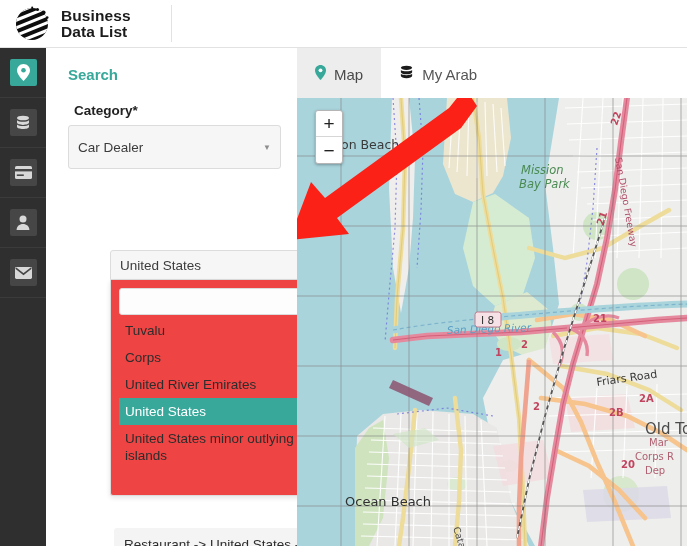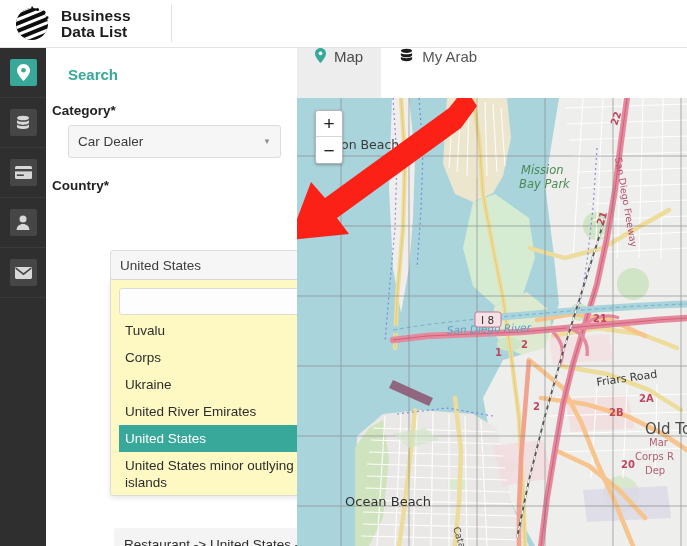--- a/index.html
+++ b/index.html
@@ -49,39 +49,39 @@
   
   .panel {
     position: absolute; top: 48px; left: 46px; width: 251px; height: 498px;
     background: #fff; overflow: hidden;
   }
   .panel-title {
     color: #37a89a; font-size: 15px; padding: 18px 0 0 22px; font-weight: bold;
   }
   .field-label {
     font-size: 13.5px; font-weight: bold; color: #222;
-    padding: 20px 0 7px 6px;
+    padding: 20px 0 7px 28px;
   }
   .select-box {
-    margin: 0 16px 0 22px; height: 33px; background: #f6f6f6;
+    margin: 0 16px 0 22px; height: 44px; background: #f6f6f6;
     border: 1px solid #dcdcdc; border-radius: 3px;
     display: flex; align-items: center; padding: 0 9px;
     font-size: 13.5px; color: #3c3c3c; position: relative;
   }
   .select-box .caret { margin-left: auto; font-size: 8px; color: #8d8d8d; }
 
   
   .dd-wrap { position: absolute; left: 64px; top: 202px; width: 218px; z-index: 30; }
   .dd-head {
     height: 30px; background: #f6f6f6; border: 1px solid #dcdcdc;
     border-radius: 3px 3px 0 0; display: flex; align-items: center;
     padding: 0 9px; font-size: 13.5px; color: #3c3c3c;
   }
   .dd-body {
-    background: #fef9c3; border: 1px solid #dcdcdc; border-top: none;
+    background: #ef4444; border: 1px solid #dcdcdc; border-top: none;
     border-radius: 0 0 3px 3px; box-shadow: 0 2px 5px rgba(0,0,0,.10);
     padding: 8px 8px 6px 8px;
   }
   .dd-search {
     height: 27px; border: 1px solid #dcdcdc; border-radius: 3px;
     background: #fdfdfd; display: flex; align-items: center; padding: 0 8px;
   }
   .dd-search input {
     border: none; outline: none; background: transparent; flex: 1;
     font-size: 13px; font-family: "Liberation Sans", sans-serif; color: #333;
@@ -103,22 +103,22 @@
   }
   #hist0 { top: 480px; }
 
   
   .map-region {
     position: absolute; top: 48px; left: 297px; width: 390px; height: 498px;
     background: #fff; overflow: hidden;
   }
   .tabbar { height: 50px; background: #fff; display: flex; align-items: flex-end; }
   .tab {
-    height: 50px; display: flex; align-items: flex-start; gap: 8px;
-    padding: 0 18px; font-size: 15px; color: #555;
+    height: 50px; display: flex; align-items: flex-end; gap: 8px;
+    padding: 15px 18px; font-size: 15px; color: #555;
   }
   .tab.active { background: #ededed; color: #4a4a4a; }
   .map-canvas {
     position: absolute; top: 50px; left: 0; width: 390px; height: 448px;
     overflow: hidden; background: #a5d0d8;
   }
   .map-svg { position: absolute; top: 0; left: 0; }
   .zoom-ctrl {
     position: absolute; top: 62px; left: 18px; width: 28px;
     background: #fff; border: 1px solid #b5b5b5; border-radius: 3px;
@@ -225,38 +225,36 @@
 
   <div class="panel">
     <div class="panel-title">Search</div>
 
     <div class="field-label">Category*</div>
     <div class="select-box">
       <span>Car Dealer</span>
       <span class="caret">▼</span>
     </div>
 
-    <div class="field-label">Country*</div>
 
     <div class="hist" id="hist0">Restaurant -&gt; United States -&gt; New York</div>
 
     <div class="dd-wrap">
       <div class="dd-head">
         <span>United States</span>
 
       </div>
       <div class="dd-body">
         <div class="dd-search">
           <input type="text" placeholder="" style="">
 
         </div>
         <div class="dd-list" id="country-options">
           <div class="dd-opt" style="margin-top: -6px;">Tuvalu</div>
             <div class="dd-opt">Corps</div>
-            <div class="dd-opt">Ukraine</div>
             <div class="dd-opt">United River Emirates</div>
             <div class="dd-opt sel">United States</div>
             <div class="dd-opt">United States minor outlying islands</div>
         </div>
       </div>
     </div>
   </div>
 
   <div class="map-region">
     <div class="tabbar">

